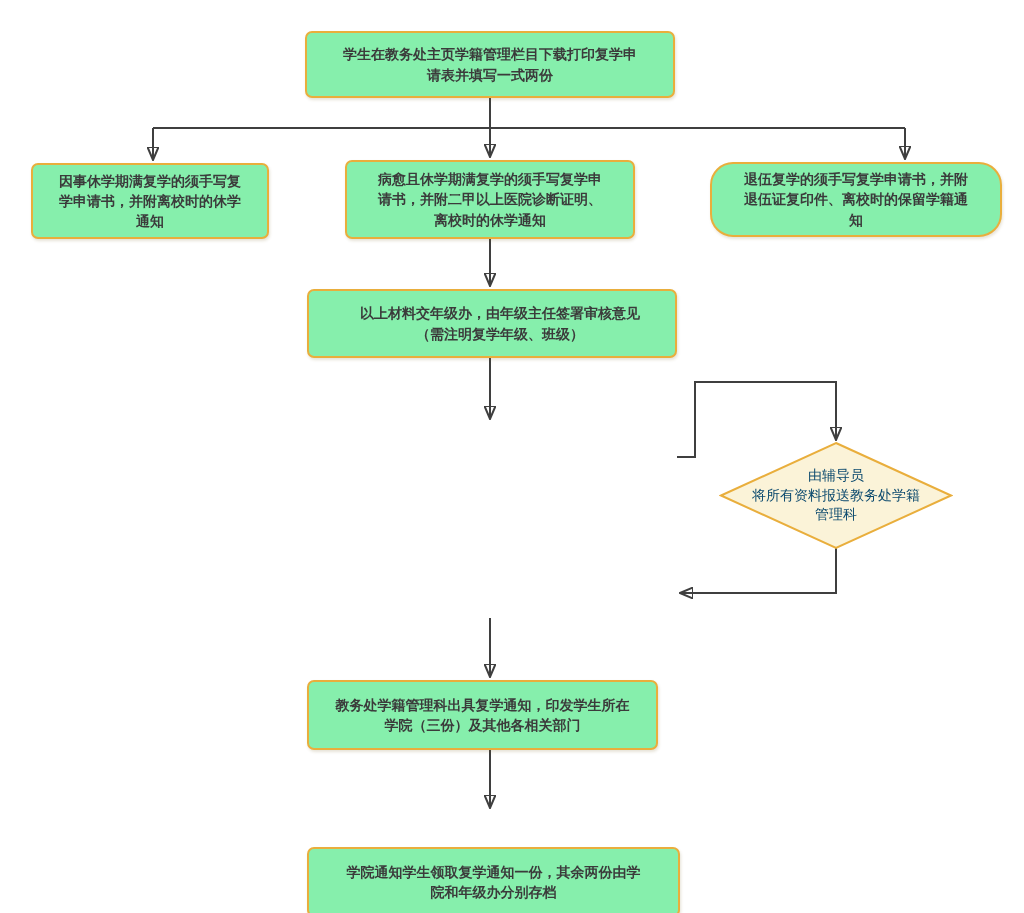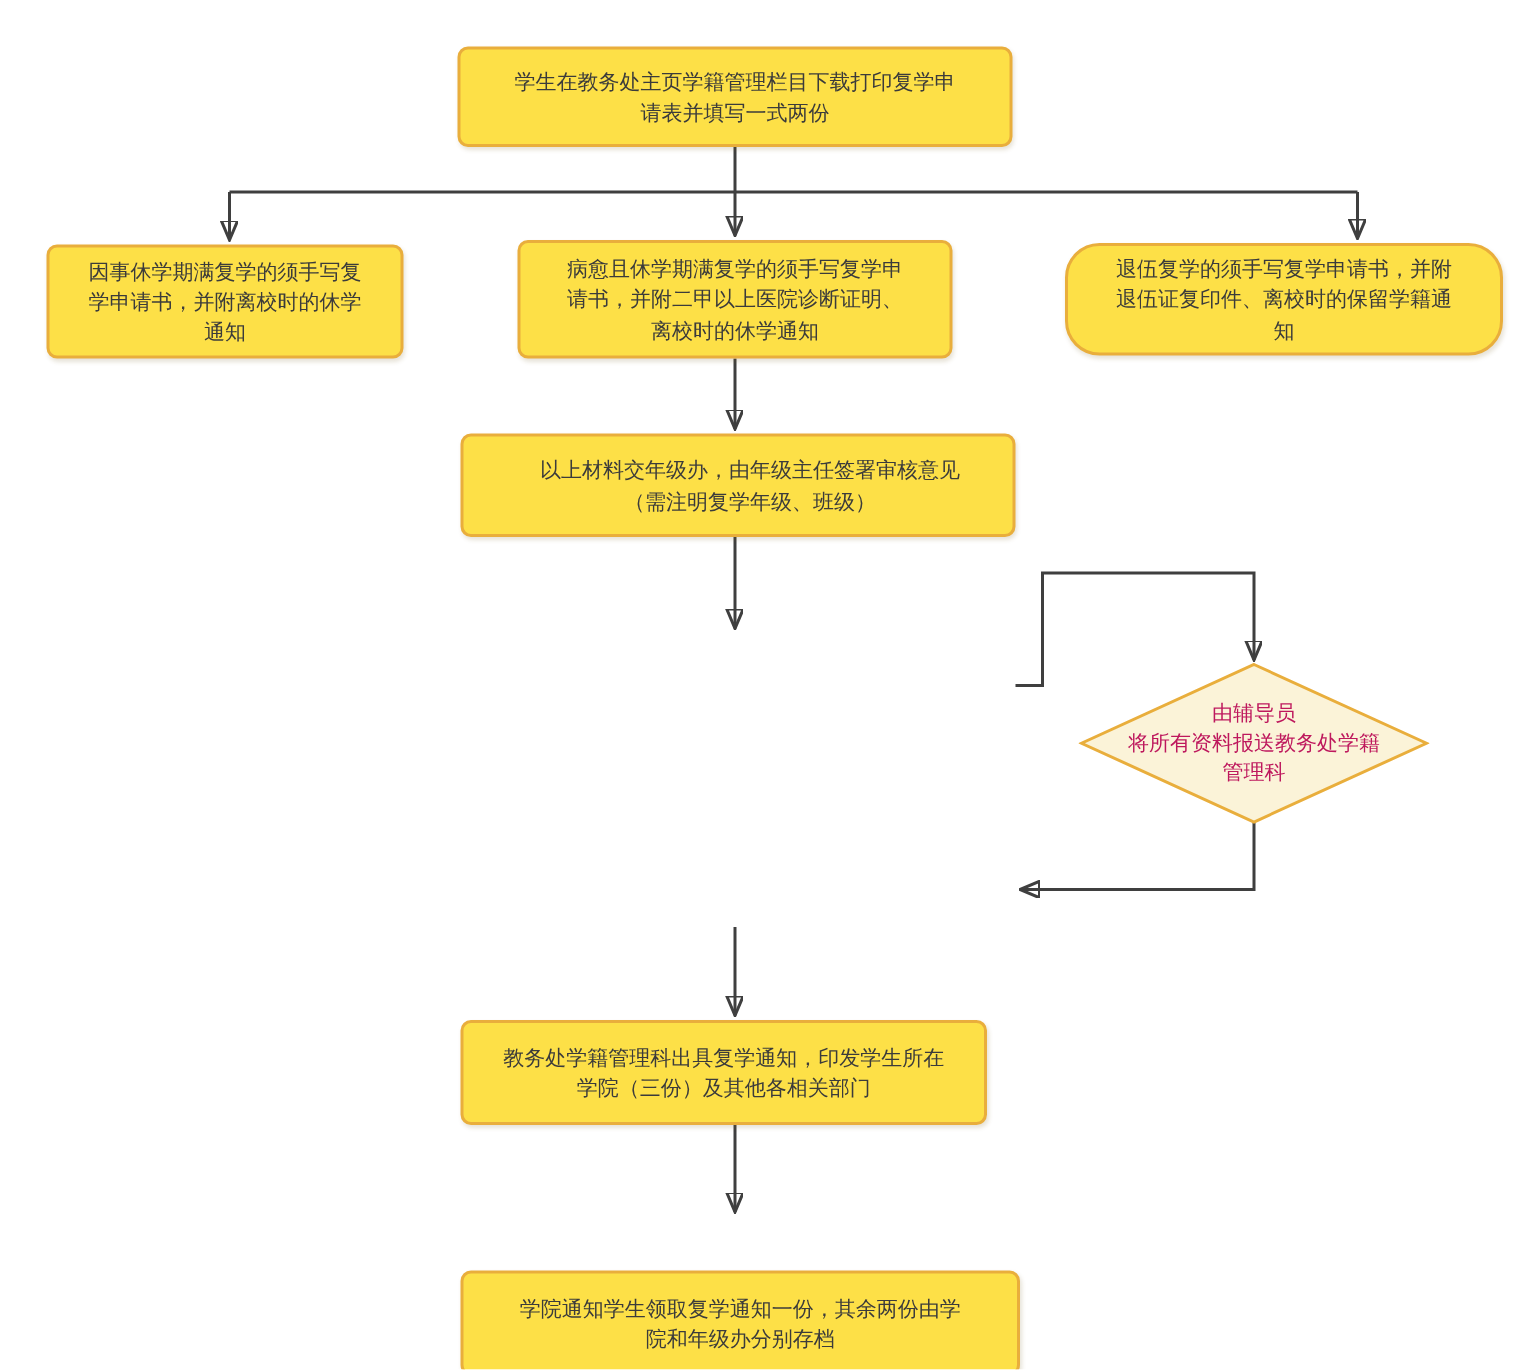--- a/index.html
+++ b/index.html
@@ -20,33 +20,34 @@
     width: 1024px; height: 913px;
     pointer-events: none;
   }
   .connectors path {
     stroke: #3f3f3f;
     stroke-width: 2;
     fill: none;
   }
   .node {
     position: absolute;
-    background: #fde047;
+    background: #86efac;
     border: 2px solid #e9ae3c;
     border-radius: 7px;
     box-shadow: 1px 2px 3px rgba(120, 100, 40, 0.18);
     display: flex;
     align-items: center;
     justify-content: center;
     text-align: center;
     font-size: 14px;
     line-height: 1.45;
     color: #3b3b3b;
     white-space: pre-line;
     padding: 4px 8px;
+    font-weight: bold;
   }
   #n-start   { left: 305px; top: 31px;  width: 370px; height: 67px; }
   #n-left    { left: 31px;  top: 163px; width: 238px; height: 76px; }
   #n-mid     { left: 345px; top: 160px; width: 290px; height: 79px; }
   #n-right   { left: 710px; top: 162px; width: 292px; height: 75px; border-radius: 23px; }
   #n-grade   { left: 307px; top: 289px; width: 370px; height: 69px; padding-left: 24px; }
   #n-college { left: 312px; top: 422px; width: 365px; height: 66px; }
   #n-dean    { left: 306px; top: 554px; width: 371px; height: 64px; }
   #n-issue   { left: 307px; top: 680px; width: 351px; height: 70px; }
   #n-final   { left: 307px; top: 811px; width: 373px; height: 70px; margin-top: 36px; }
@@ -59,21 +60,21 @@
   #n-diamond .diamond-label {
     position: absolute;
     left: 0; top: 0;
     width: 100%; height: 100%;
     display: flex;
     align-items: center;
     justify-content: center;
     text-align: center;
     font-size: 14px;
     line-height: 1.42;
-    color: #be185d;
+    color: #0c4a6e;
     white-space: pre-line;
   }
 </style>
 </head>
 <body>
 
 <div id="canvas">
 
   <svg class="connectors" width="1024" height="913" viewBox="0 0 1024 913" xmlns="http://www.w3.org/2000/svg">
     <defs>

